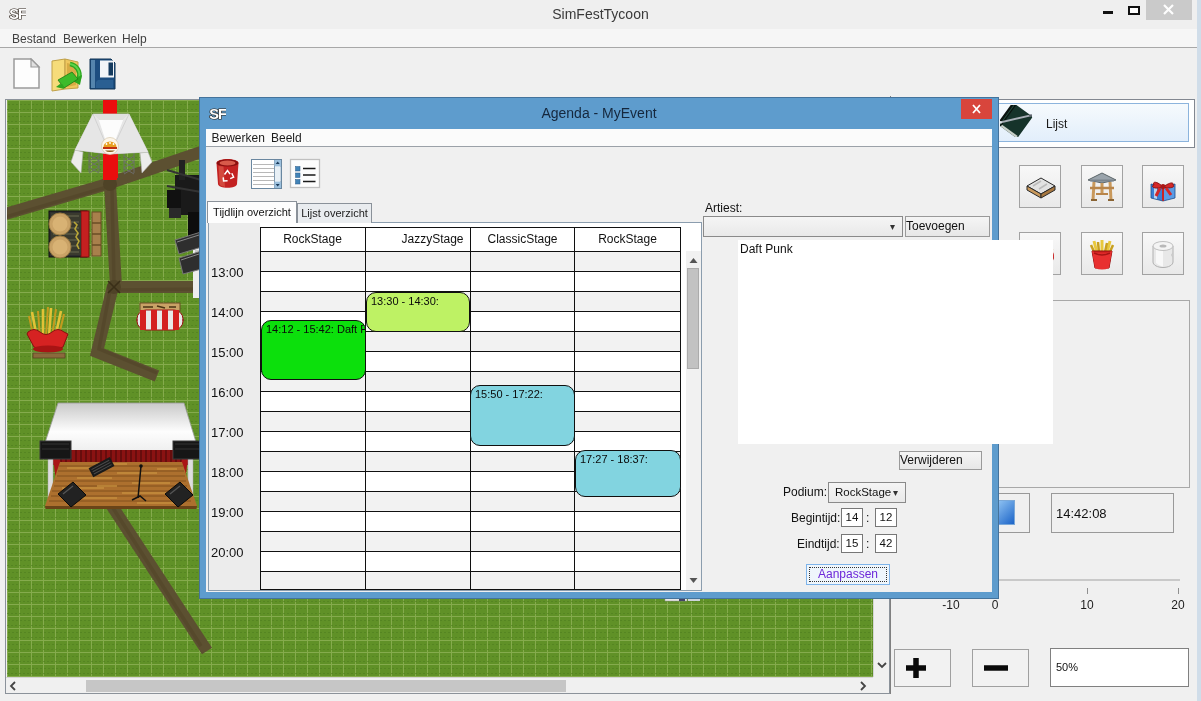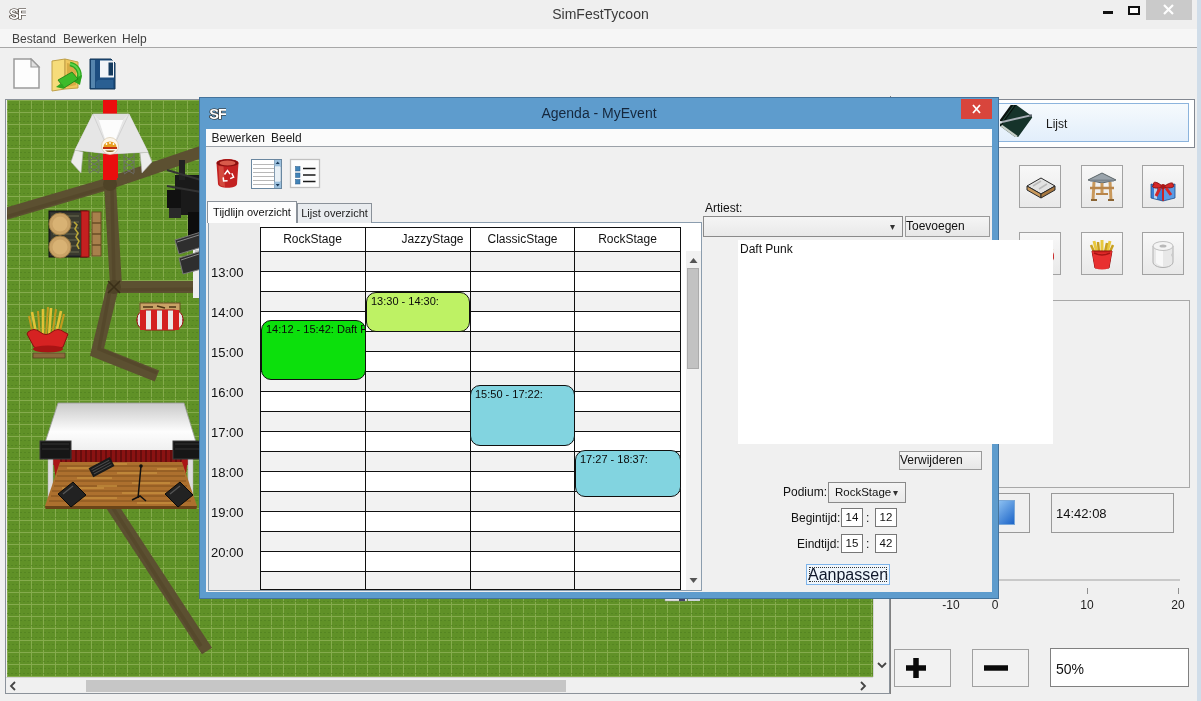--- a/index.html
+++ b/index.html
@@ -35,21 +35,21 @@
 #playbtn { left:955px; top:493px; width:75px; height:40px; border:1px solid #999; }
 #bluesq { left:997px; top:500px; width:18px; height:25px; background:linear-gradient(135deg,#8ec2f2,#1c64c8); border:1px solid #7aa8d8;}
 #timebox { left:1051px; top:493px; width:123px; height:40px; border:1px solid #999; }
 #timebox span { position:absolute; left:4px; top:12px; font-size:13px; color:#111; }
 #slidertrack { left:901px; top:579px; width:279px; height:2px; background:#c9c9c9; }
 .tick { position:absolute; top:588px; width:1px; height:6px; background:#8f8f8f; }
 .slbl { position:absolute; top:598px; font-size:12px; color:#1c1c1c; width:40px; text-align:center; }
 #plusbtn,#minusbtn { position:absolute; top:649px; width:57px; height:38px; border:1px solid #a0a0a0;
   background:#f2f2f2; }
 #pct { left:1050px; top:648px; width:139px; height:39px; background:#fff; border:1px solid #808080; }
-#pct span { position:absolute; left:5px; top:12px; font-size:14px; color:#111; }
+#pct span { position:absolute; left:5px; top:12px; font-size:11px; color:#111; }
 
 #dlg { left:200px; top:98px; width:798px; height:500px; background:#5e9ccd;
   box-shadow:0 0 0 1px #44739c; }
 #dtitle { left:200px; top:98px; width:798px; height:31px; }
 #dtitle span { position:absolute; left:0; top:7px; width:798px; text-align:center;
   font-size:14px; color:#15273d; }
 #dclose { left:961px; top:99px; width:31px; height:20px; background:#d8453c; }
 #dcontent { left:206px; top:129px; width:786px; height:463px; background:#f0f0f0; }
 #dmenu { left:206px; top:129px; width:786px; height:18px; background:#fbfbfb;
   border-bottom:1px solid #9ba1a8; font-size:12px; color:#1c1c1c;}
@@ -79,21 +79,21 @@
 #artcombo { left:703px; top:216px; width:200px; height:21px; border:1px solid #8a8a8a;
   background:linear-gradient(#f5f5f5,#e9e9e9); }
 .btn { position:absolute; border:1px solid #9a9a9a; background:linear-gradient(#f5f5f5,#e7e7e7);
   font-size:12px; color:#111; }
 #artlist { left:703px; top:240px; width:315px; height:204px; background:#fff;margin-left:35px; }
 #podcombo { left:828px; top:482px; width:78px; height:21px; border:1px solid #8a8a8a;
   background:linear-gradient(#f5f5f5,#e9e9e9); font-size:11.5px; color:#111; }
 .tfield { position:absolute; width:22px; height:19px; background:#fff; border:1px solid #777;
   font-size:11.5px; color:#111; text-align:center; line-height:17px; }
 #aanp { left:806px; top:564px; width:84px; height:21px; border:1px solid #7eb4ea;
-  background:#eff6fc; font-size:16px; color:#0f172a; text-align:center; line-height:19px; }
+  background:#eff6fc; font-size:12px; color:#6d28d9; text-align:center; line-height:19px; }
 #aanp i { position:absolute; left:2px; top:2px; right:2px; bottom:2px; border:1px dotted #333; font-style:normal;}
 .chev { position:absolute; font-size:10px; color:#333; }
 </style>
 </head>
 <body>
 <div class="abs" id="titlebar"></div>
 <div class="abs" id="wtitle">SimFestTycoon</div>
 <svg class="abs" style="left:9px;top:5px" width="17" height="17" id="sfico1">
     <text x="8.5" y="13.5" font-family="Liberation Sans" font-size="14.5" font-weight="bold" text-anchor="middle" fill="#fff" stroke="#2a2018" stroke-width="1.2" paint-order="stroke" letter-spacing="-1">SF</text>
   </svg>

